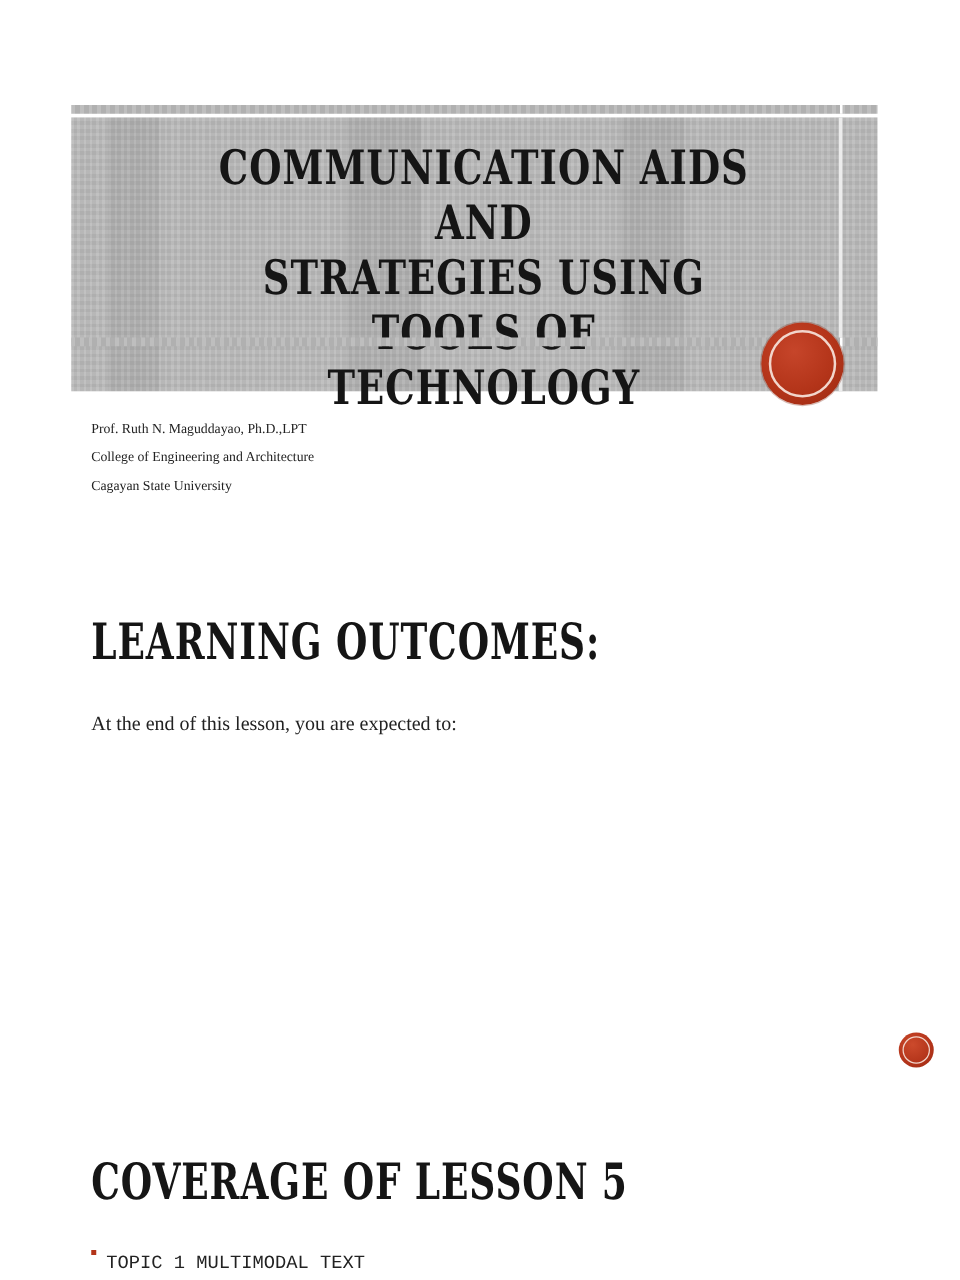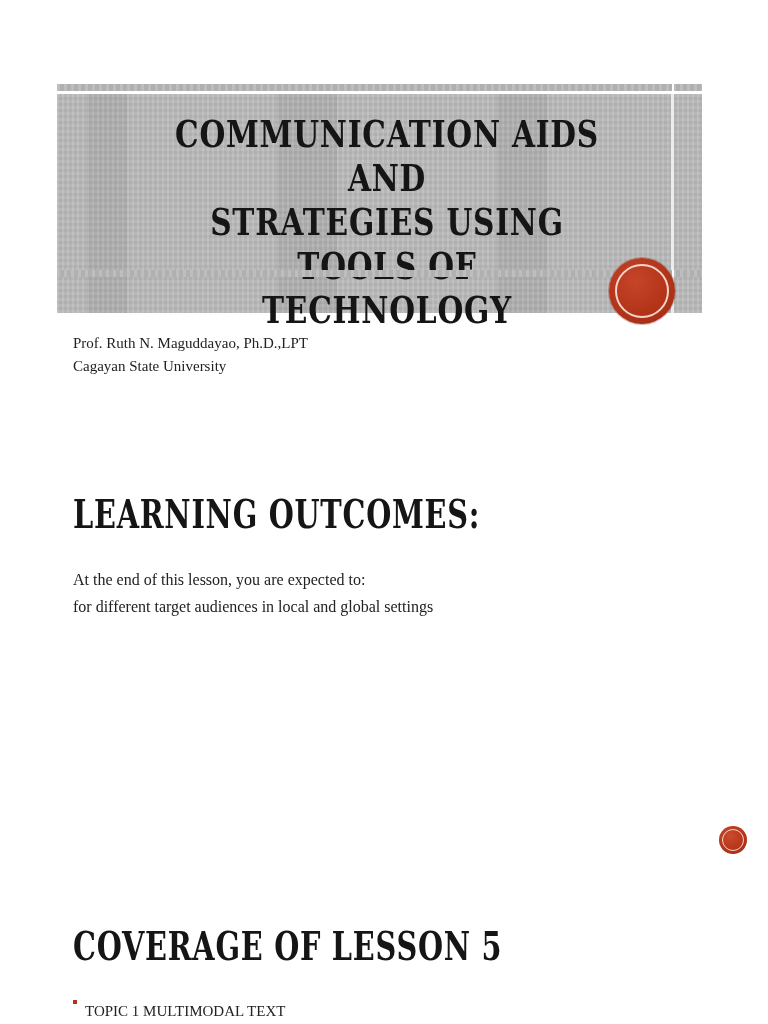--- a/index.html
+++ b/index.html
@@ -51,21 +51,21 @@
   .circle-small {
     position:absolute; left:719px; top:826px; width:28px; height:28px; border-radius:50%;
     background: radial-gradient(circle at 40% 35%, #cc4a2c 0%, #b3341a 60%, #9b2a12 100%);
   }
   .circle-small::after {
     content:""; position:absolute; left:3px; top:3px; width:20px; height:20px; border-radius:50%;
     border:1px solid #f2d6cc;
   }
   .author {
     position:absolute; left:73px; top:332px;
-    font-size:15px; line-height:23px; color:#222;
+    font-size:11px; line-height:23px; color:#222;
   }
   .author div { white-space:nowrap; }
   .heading {
     position:absolute; left:73px;
     font-family: "DejaVu Serif", "Liberation Serif", serif;
     font-weight:bold; font-size:40px; line-height:44px;
     color:#151515; letter-spacing:1px;
     transform: scaleX(0.72); transform-origin:left top;
     white-space:nowrap; text-transform:uppercase;
   }
@@ -73,21 +73,21 @@
   .h-coverage { top:924px; }
   .outcomes {
     position:absolute; left:73px; top:567px;
     font-size:16px; line-height:26.5px; color:#222;
   }
   .outcomes div { white-space:nowrap; }
   .topic-list {
     position:absolute; left:73px; top:1000px; margin:0; padding:0; list-style:none;
     font-size:15px; line-height:22px; color:#222;
   }
-  .topic-list li { display:flex; white-space:nowrap; }
+  .topic-list li { display:flex; white-space:nowrap;font-family:Liberation Mono, monospace; }
   .bullet {
     display:inline-block; width:4px; height:4px; background:#b33419; margin-right:8px;
   }
 </style>
 </head>
 <body>
 
 <div class="strip strip-top">
     <div class="seg-divider"></div>
   </div>
@@ -105,28 +105,28 @@
 </div>
 
 <div class="strip strip-bottom">
     <div class="seg-divider"></div>
   </div>
 
 <div class="circle-big"></div>
 
 <div class="author">
   <div>Prof. Ruth N. Maguddayao, Ph.D.,LPT</div>
+  <div>College of Engineering and Architecture</div>
   <div>Cagayan State University</div>
 </div>
 
 <div class="heading h-outcomes">LEARNING OUTCOMES:</div>
 
 <div class="outcomes">
   <div>At the end of this lesson, you are expected to:</div>
-  <div>for different target audiences in local and global settings</div>
 </div>
 
 <div class="circle-small"></div>
 
 <div class="heading h-coverage">COVERAGE OF LESSON 5</div>
 
 <ul class="topic-list">
   <li>
     <span class="bullet"></span>
     <span>TOPIC 1 MULTIMODAL TEXT</span>

